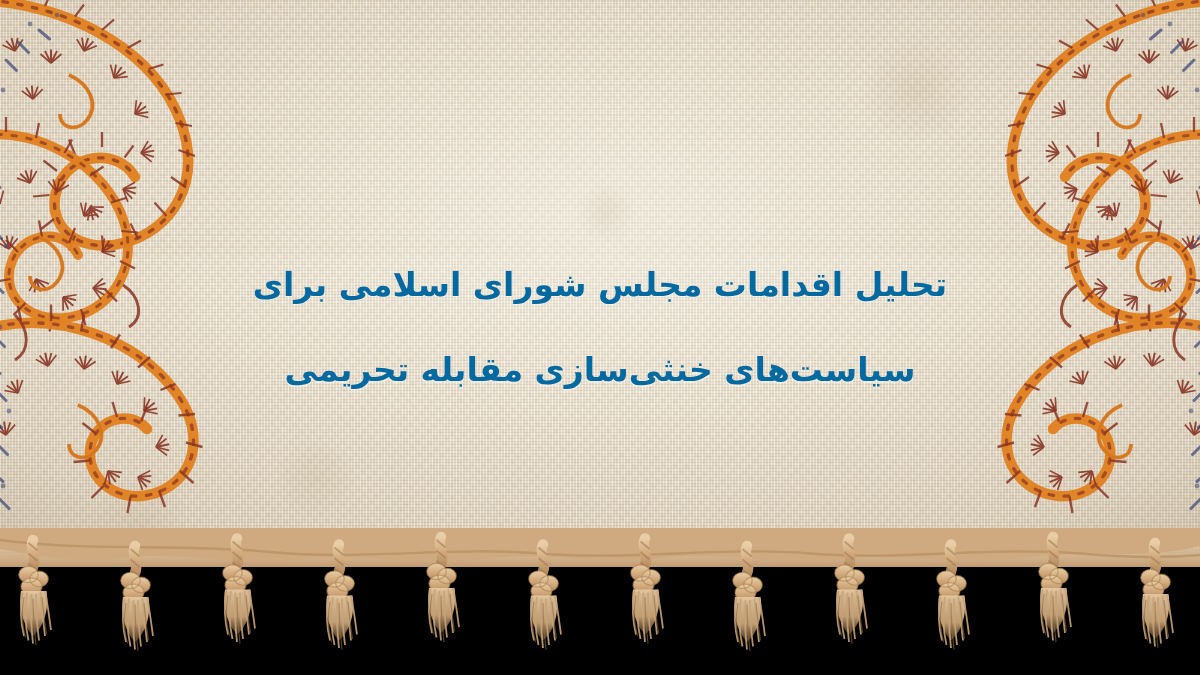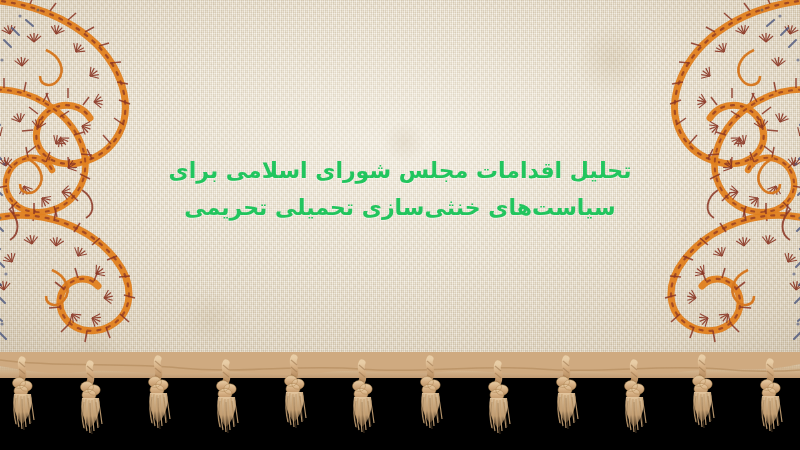--- a/index.html
+++ b/index.html
@@ -51,27 +51,28 @@
 
   
   .title-block{
     position:absolute;left:0;top:152px;width:800px;
     text-align:center;
     direction:rtl;
     z-index:6;
   }
   .title-line{
     display:block;
-    color:#22c55e;
+    color:#0369a1;
     font-weight:bold;
     font-size:22px;
     line-height:37px;
     letter-spacing:0px;
     text-shadow:0 1px 0 rgba(255,252,244,.45);
     white-space:nowrap;
+    margin-top:20px;
   }
 
   
   .fringe{position:absolute;left:0;top:352px;width:800px;height:98px;z-index:7;}
   .fringe svg{display:block;width:800px;height:98px;}
 </style>
 </head>
 <body>
 
 <div id="stage">
@@ -387,21 +388,21 @@
         <circle cx="20" cy="280" r="1.6"></circle>
           <circle cx="16" cy="330" r="1.6"></circle>
         <circle cx="34" cy="22" r="1.6"></circle>
           <circle cx="52" cy="16" r="1.5"></circle>
       </g>
     </svg>
   </div>
 
   <div class="title-block">
     <span class="title-line">تحلیل اقدامات مجلس شورای اسلامی برای</span>
-    <span class="title-line">سیاست‌های خنثی‌سازی تحمیلی تحریمی</span>
+    <span class="title-line">سیاست‌های خنثی‌سازی مقابله تحریمی</span>
   </div>
 
   <div class="fringe">
     <svg viewBox="0 0 800 98" xmlns="http://www.w3.org/2000/svg">
       <defs>
         <linearGradient id="cord" x1="0" y1="0" x2="0" y2="1">
           <stop offset="0%" stop-color="#e8cda6"></stop>
           <stop offset="50%" stop-color="#d4ad81"></stop>
           <stop offset="100%" stop-color="#b98f62"></stop>
         </linearGradient>

